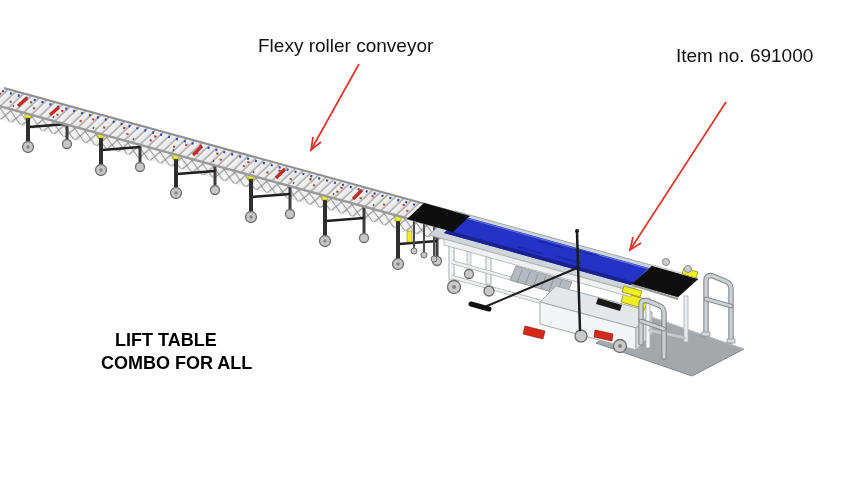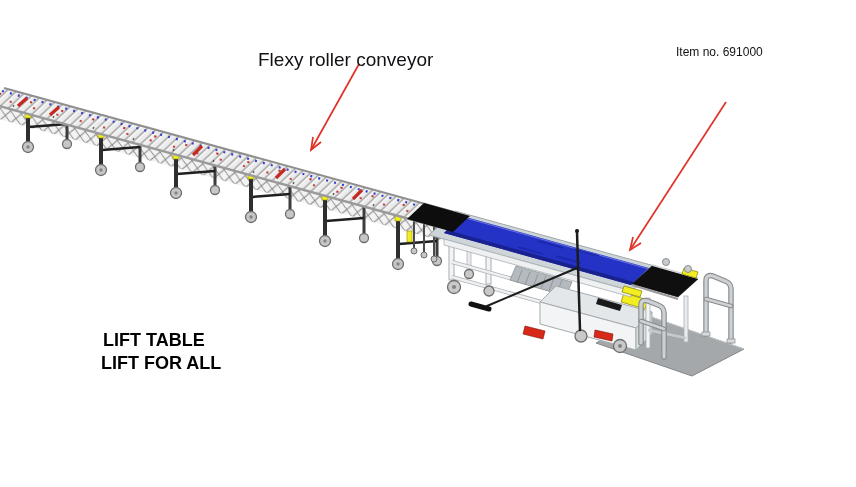--- a/index.html
+++ b/index.html
@@ -1,24 +1,24 @@
 <!DOCTYPE html>
 <html><head>
 <meta charset="utf-8">
 <style>
   html,body{margin:0;padding:0;background:#ffffff;}
   .stage{position:relative;width:856px;height:487px;background:#ffffff;overflow:hidden;
          font-family:"Liberation Sans",sans-serif;}
   .stage svg{position:absolute;left:0;top:0;}
   .lbl{position:absolute;color:#121216;white-space:nowrap;}
-  .lbl-flexy{left:258px;top:49px;font-size:19px;}
-  .lbl-item{left:676px;top:45px;font-size:12px;text-align:center;}
+  .lbl-flexy{left:258px;top:35px;font-size:19px;}
+  .lbl-item{left:676px;top:45px;font-size:19px;text-align:center;}
   .note{position:absolute;left:101px;top:329px;font-weight:bold;font-size:18px;
         line-height:23px;color:#000;}
-  .note .l1{margin-left:2px;}
+  .note .l1{margin-left:14px;}
 </style>
 </head>
 <body>
 
 <div class="stage">
 
 <svg width="856" height="487" viewBox="0 0 856 487">
   <defs>
     <pattern id="rollers" width="8" height="10" patternUnits="userSpaceOnUse" patternTransform="matrix(0.97,0.267,-1.6,1.5,0,0)">
       <rect width="8" height="10" fill="#ececec"></rect>
@@ -243,16 +243,16 @@
       <line x1="726" y1="102" x2="630" y2="250"></line>
       <polyline points="641,243 630,250 633,237"></polyline>
     </g>
   </g>
 </svg>
 
 <div class="lbl lbl-flexy">Flexy roller conveyor</div>
 <div class="lbl lbl-item">Item no. 691000</div>
 <div class="note">
   <div class="l1">LIFT TABLE</div>
-  <div class="l2">LIFT FOR ALL</div>
+  <div class="l2">COMBO FOR ALL</div>
 </div>
 
 </div>
 
 </body></html>

